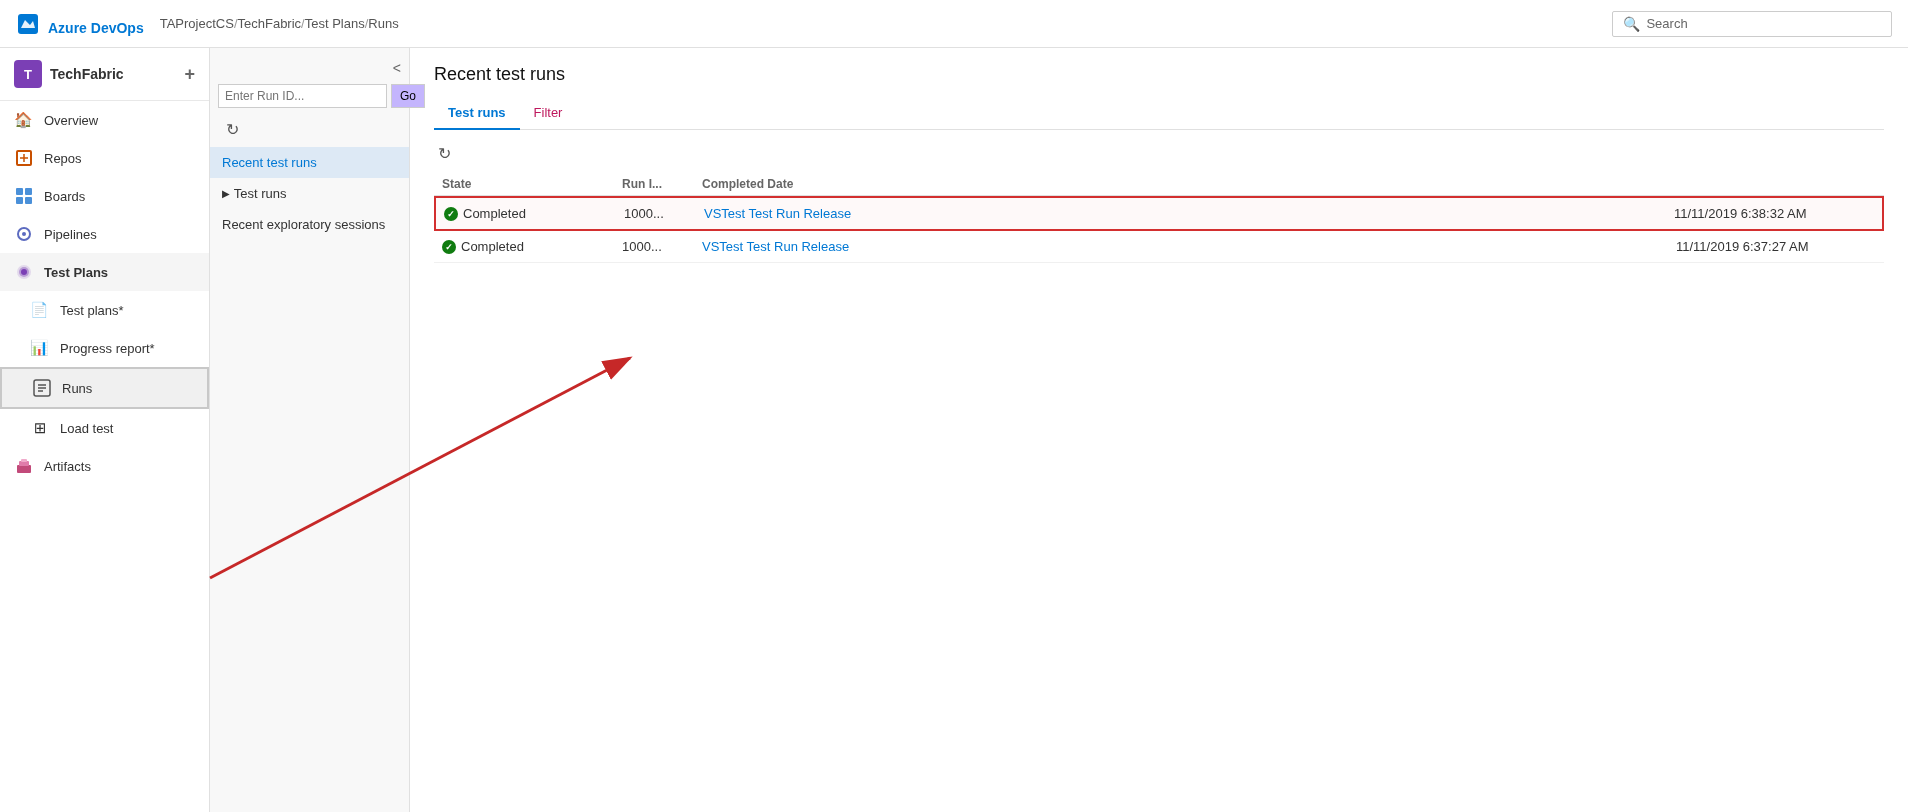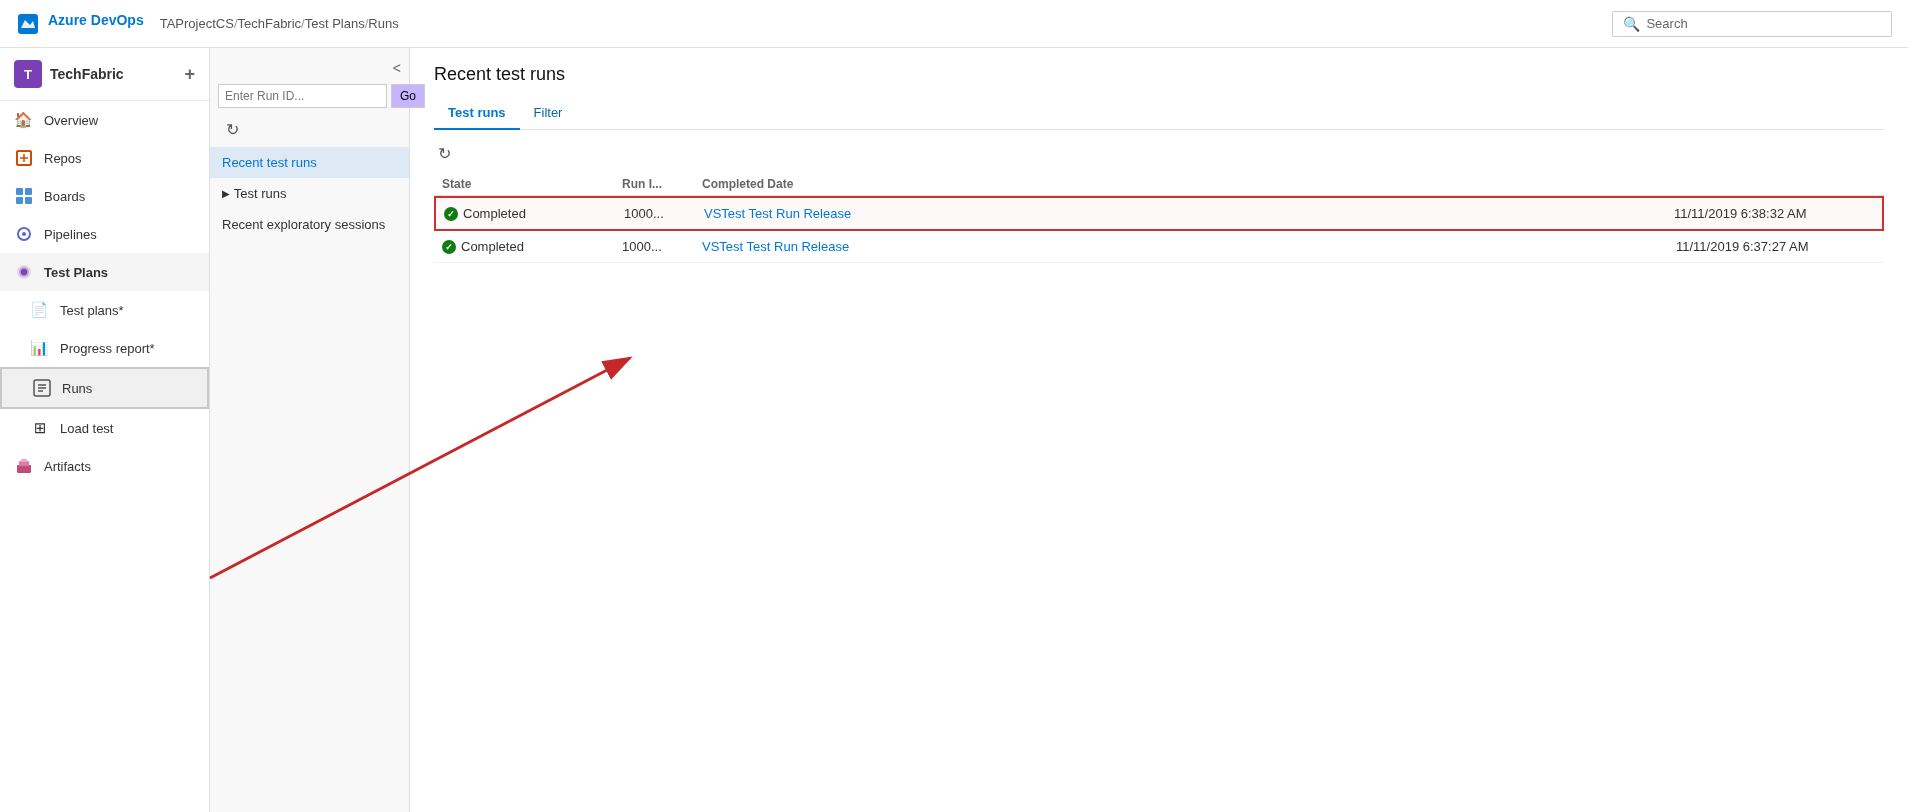--- a/index.html
+++ b/index.html
@@ -10,21 +10,21 @@
       height: 48px;
       background: #fff;
       border-bottom: 1px solid #e0e0e0;
       display: flex;
       align-items: center;
       padding: 0 16px;
       gap: 16px;
     }
     .top-bar-logo {
       display: flex;
-      align-items: flex-start;
+      align-items: flex-end;
       gap: 8px;
       color: #0078d4;
       font-weight: 600;
       font-size: 14px;
     }
     .logo-icon {
       width: 24px;
       height: 24px;
     }
     .breadcrumb {
@@ -193,21 +193,21 @@
       display: flex;
       align-items: center;
       gap: 0;
       border-bottom: 1px solid #e0e0e0;
       margin-bottom: 12px;
     }
     .tab-item {
       padding: 8px 14px;
       cursor: pointer;
       font-size: 13px;
-      color: #0369a1;
+      color: #be185d;
       border-bottom: 2px solid transparent;
       margin-bottom: -1px;
     }
     .tab-item.active {
       color: #0078d4;
       border-bottom: 2px solid #0078d4;
       font-weight: 600;
     }
     .main-refresh {
       background: none;

